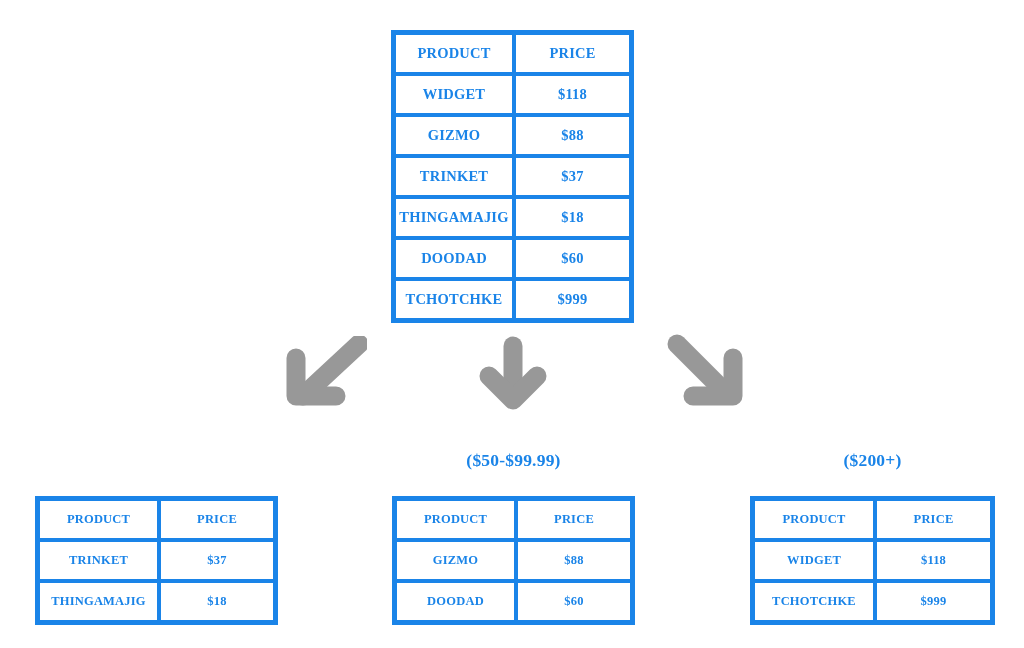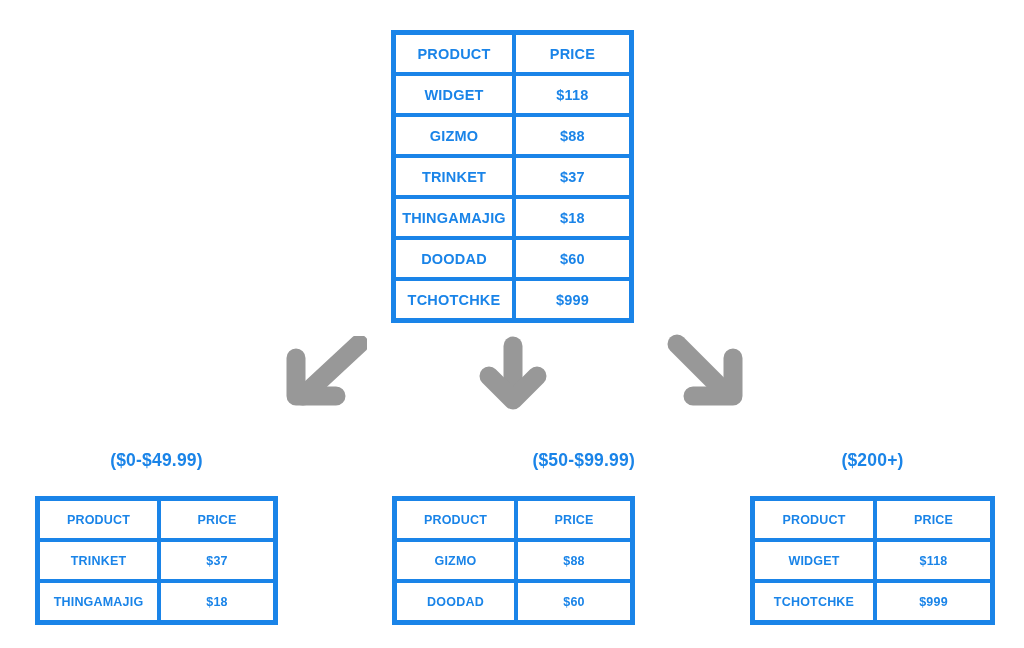--- a/index.html
+++ b/index.html
@@ -11,20 +11,21 @@
     height: 648px;
     background: #ffffff;
     font-family: "Liberation Sans", sans-serif;
     overflow: hidden;
     position: relative;
   }
 
   .stage {
     position: absolute;
     inset: 0;
+    font-family: Liberation Serif, serif;
   }
 
   
   .data-table {
     position: absolute;
     border-collapse: separate;
     border-spacing: 0;
     background: #ffffff;
     box-sizing: border-box;
     border: 3px solid #1a84e8;
@@ -88,21 +89,21 @@
   .group-label {
     position: absolute;
     color: #1a84e8;
     font-weight: bold;
     font-size: 17.5px;
     letter-spacing: 0.2px;
     text-align: center;
     white-space: nowrap;
   }
   #label-low  { left: 35px;  top: 450px; width: 243px; }
-  #label-mid  { left: 392px; top: 450px; width: 243px; text-align: right; }
+  #label-mid  { left: 392px; top: 450px; width: 243px; }
   #label-high { left: 750px; top: 450px; width: 245px; }
 
   
   .arrow {
     position: absolute;
   }
   #arrow-left  { left: 281px; top: 336px; width: 86px;  height: 74px; }
   #arrow-down  { left: 477px; top: 336px; width: 72px;  height: 76px; }
   #arrow-right { left: 665px; top: 334px; width: 82px;  height: 76px; }
 </style>
@@ -158,21 +159,20 @@
     </g>
   </svg>
 
   <svg class="arrow" id="arrow-right" viewBox="0 0 82 76">
     <g fill="none" stroke="#989898" stroke-width="19" stroke-linecap="round" stroke-linejoin="round">
       <path d="M12 10 L62 60"></path>
       <path d="M68 24 L68 62 L28 62"></path>
     </g>
   </svg>
 
-  <div class="group-label" id="label-low">($0-$49.99)</div>
   <div class="group-label" id="label-mid">($50-$99.99)</div>
   <div class="group-label" id="label-high">($200+)</div>
 
   <table class="data-table result-table" id="table-low">
     <tbody>
         <tr>
       <td class="col-product">PRODUCT</td>
       <td class="col-price">PRICE</td>
     </tr>
     <tr>

